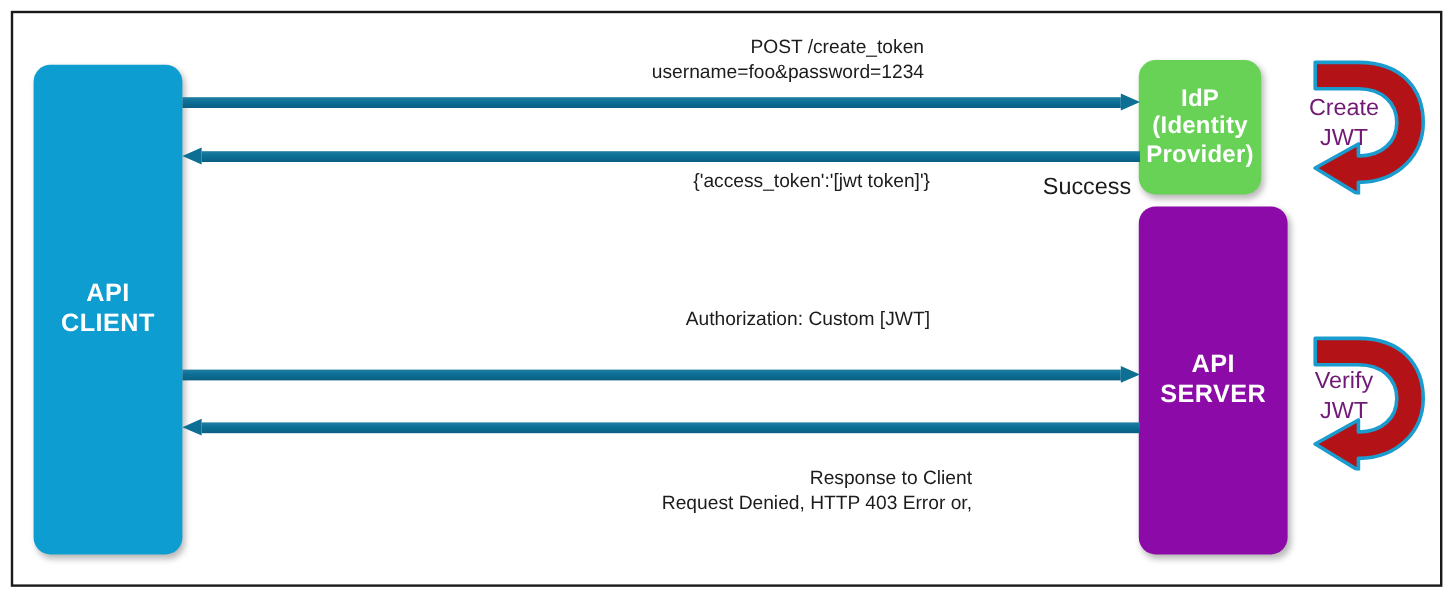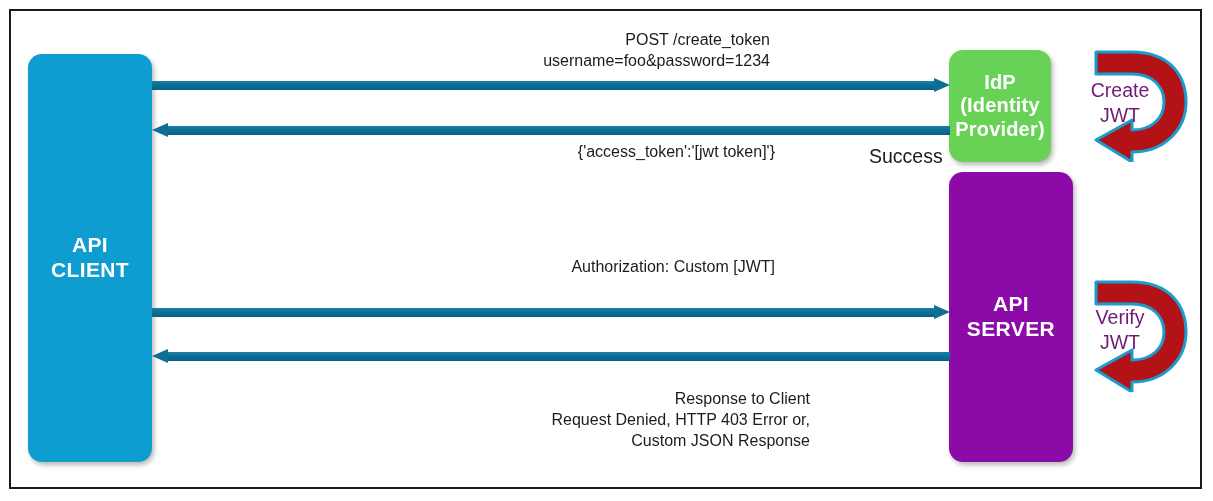--- a/index.html
+++ b/index.html
@@ -173,21 +173,20 @@
     <span>Authorization: Custom [JWT]</span>
   </div>
 
   <div class="flow to-left" style="left:152px; top:349px; width:798px;">
     <div class="head" style="left:0;"></div>
     <div class="shaft" style="left:16px; right:0;"></div>
   </div>
   <div class="msg" style="left:360px; top:365px; width:450px;margin-top:24px;">
     <span>Response to Client</span>
     <span>Request Denied, HTTP 403 Error or,</span>
-    <span>Custom JSON Response</span>
   </div>
 
   <div class="loop" style="left:1092px; top:42px;">
     <svg viewBox="0 0 96 120" xmlns="http://www.w3.org/2000/svg">
       <path d="M 4 10
                L 40 10
                C 78 10, 94 34, 94 60
                C 94 86, 74 110, 40 110
                L 40 120
                L 4 98

